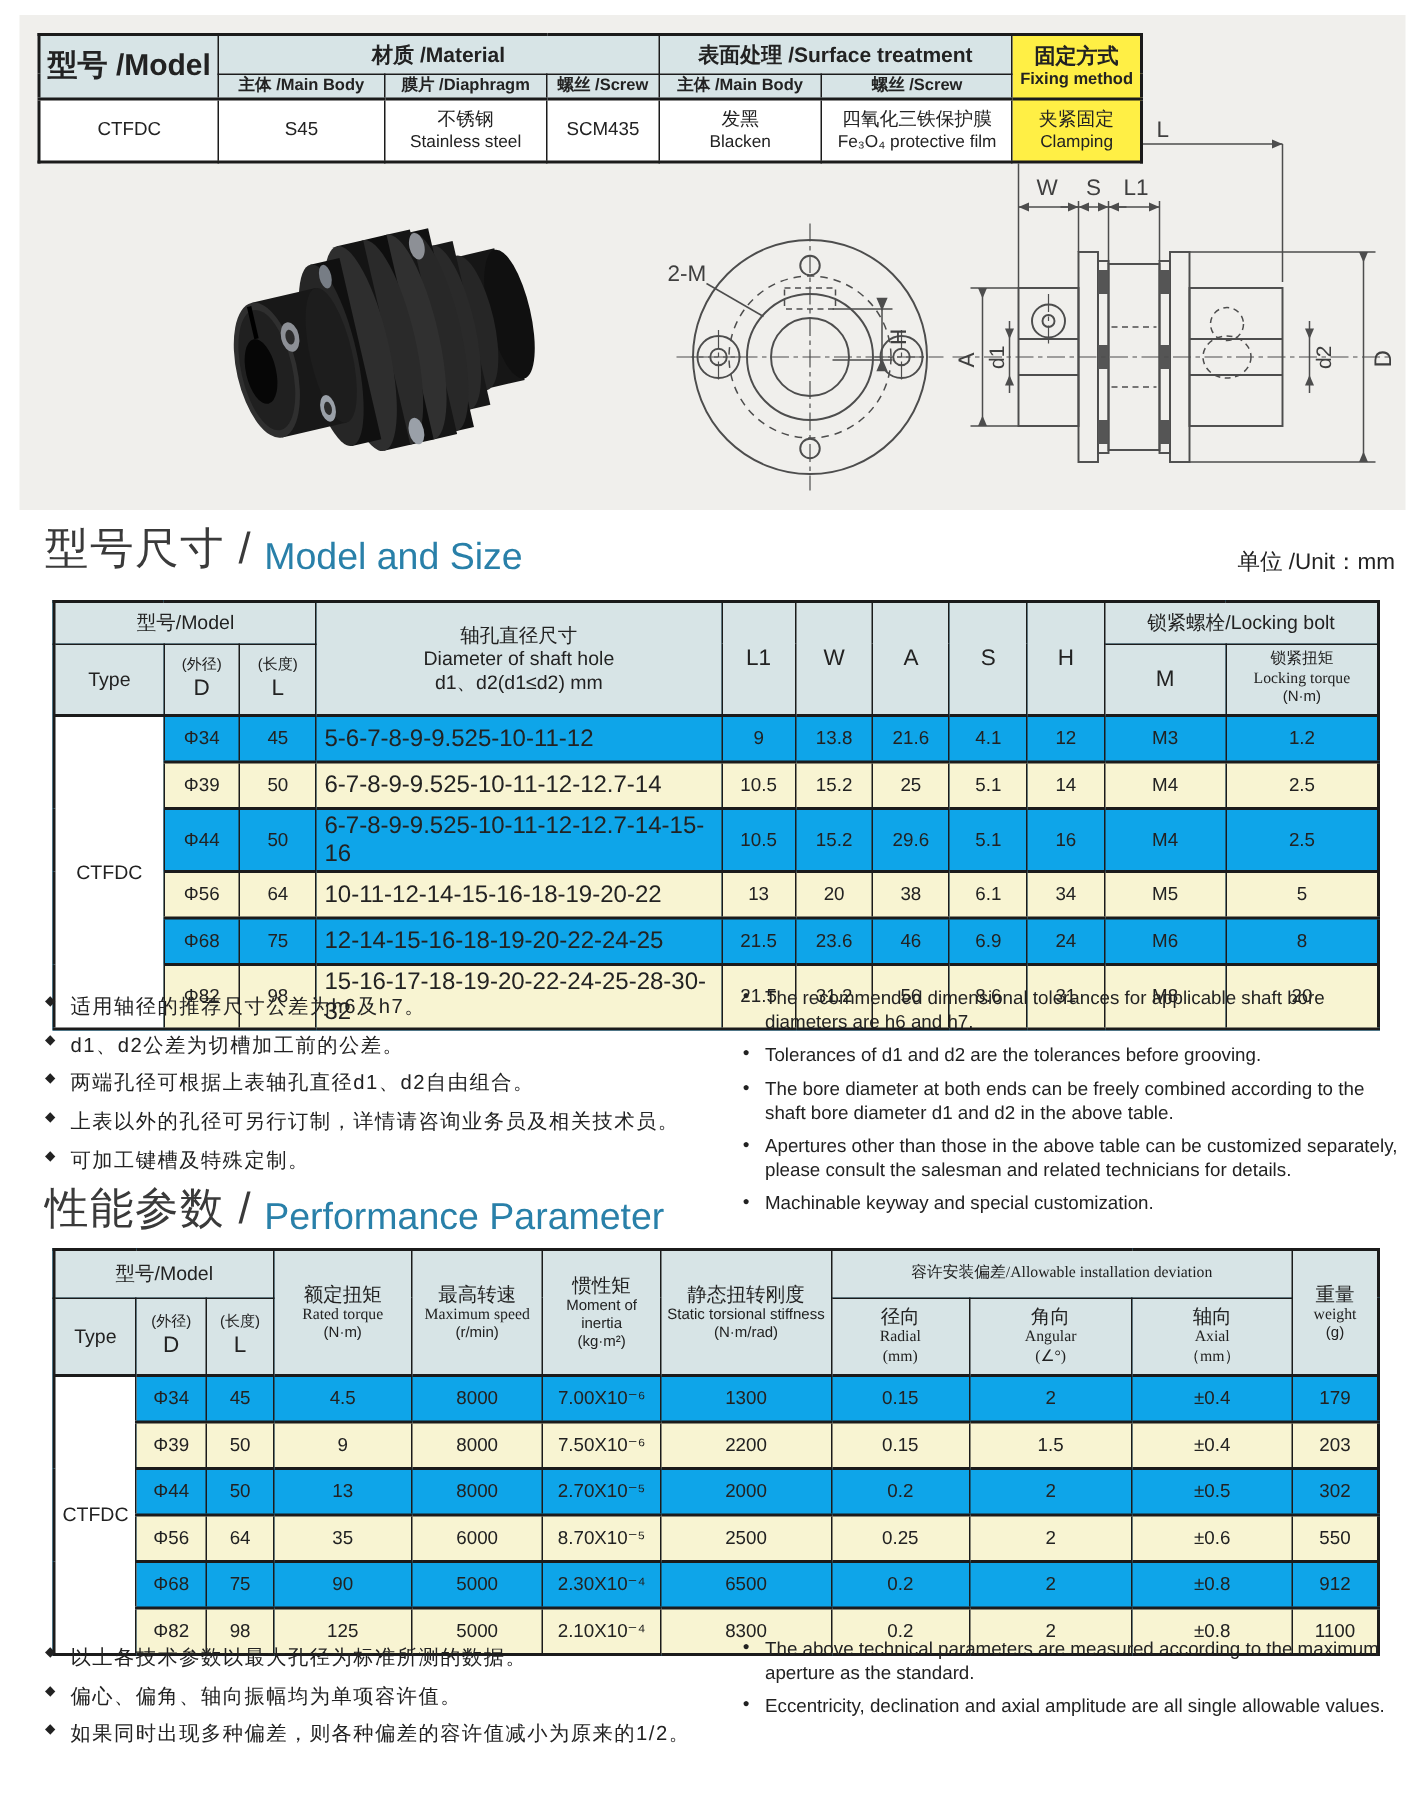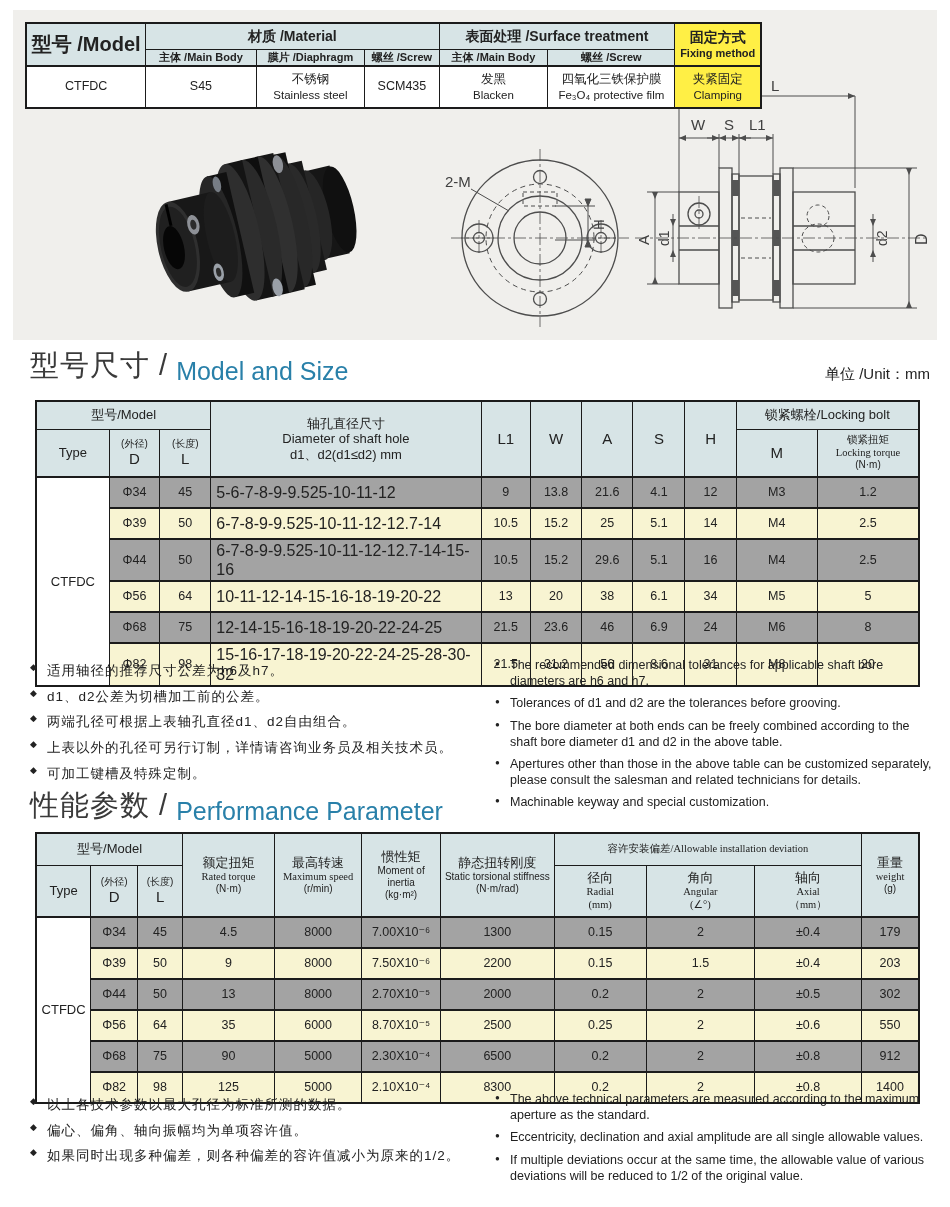--- a/index.html
+++ b/index.html
@@ -26,21 +26,21 @@
   .spec .fix-h .cn{font-size:14px;font-weight:bold;}
   .spec .fix-h .en{font-size:11px;font-weight:bold;}
 
   
   .sec{display:flex;align-items:flex-end;margin:14px 20px 6px 30px;height:40px;}
   .sec .t-cn{font-size:29px;color:#3a3a3a;letter-spacing:1px;}
   .sec .t-en{font-size:25px;color:#2980a9;margin-left:8px;}
   .sec .unit{margin-left:auto;font-size:15px;color:#222;padding-bottom:2px;}
 
   
-  .dt{margin-left:35px;width:885px;table-layout:fixed;border:2px solid #1b1b1b;background:#a3a3a3;}
+  .dt{margin-left:35px;width:885px;table-layout:fixed;border:2px solid #1b1b1b;background:#0ea5e9;}
   .dt th,.dt td{border:1px solid #1b1b1b;text-align:center;vertical-align:middle;padding:1px 3px;line-height:1.2;}
   .dt thead th{background:#d7e4e6;font-weight:normal;}
   .dt thead{border-bottom:2px solid #1b1b1b;}
   .dt .big{font-size:15px;}
   .dt .mid{font-size:13px;}
   .dt .sml{font-size:10.5px;font-family:Liberation Serif, serif;}
   .dt .xs{font-size:10px;}
   .dt tbody td{font-size:12.5px;height:27px;border-top:2px solid #1b1b1b;border-bottom:2px solid #1b1b1b;}
   .dt tbody tr.y td{background:#f8f4d2;}
   .dt tbody td.type-cell{background:#fff;font-size:13px;}
@@ -571,31 +571,30 @@
       <tr class="y">
         <td>Φ82</td>
         <td>98</td>
         <td>125</td>
         <td>5000</td>
         <td>2.10X10⁻⁴</td>
         <td>8300</td>
         <td>0.2</td>
         <td>2</td>
         <td>±0.8</td>
-        <td>1400</td>
+        <td>1100</td>
       </tr>
     </tbody>
   </table>
 
   <div class="notes" style="position:absolute;left:0;right:0;top:1092px;margin-top:0;">
     <ul class="cn-col">
       <li>以上各技术参数以最大孔径为标准所测的数据。</li>
       <li>偏心、偏角、轴向振幅均为单项容许值。</li>
       <li>如果同时出现多种偏差，则各种偏差的容许值减小为原来的1/2。</li>
     </ul>
     <ul class="en-col">
       <li>The above technical parameters are measured according to the maximum aperture as the standard.</li>
       <li>Eccentricity, declination and axial amplitude are all single allowable values.</li>
-      <li>If multiple deviations occur at the same time, the allowable value of various deviations will be reduced to 1/2 of the original value.</li>
     </ul>
   </div>
 
 </div>
 
 </body></html>

